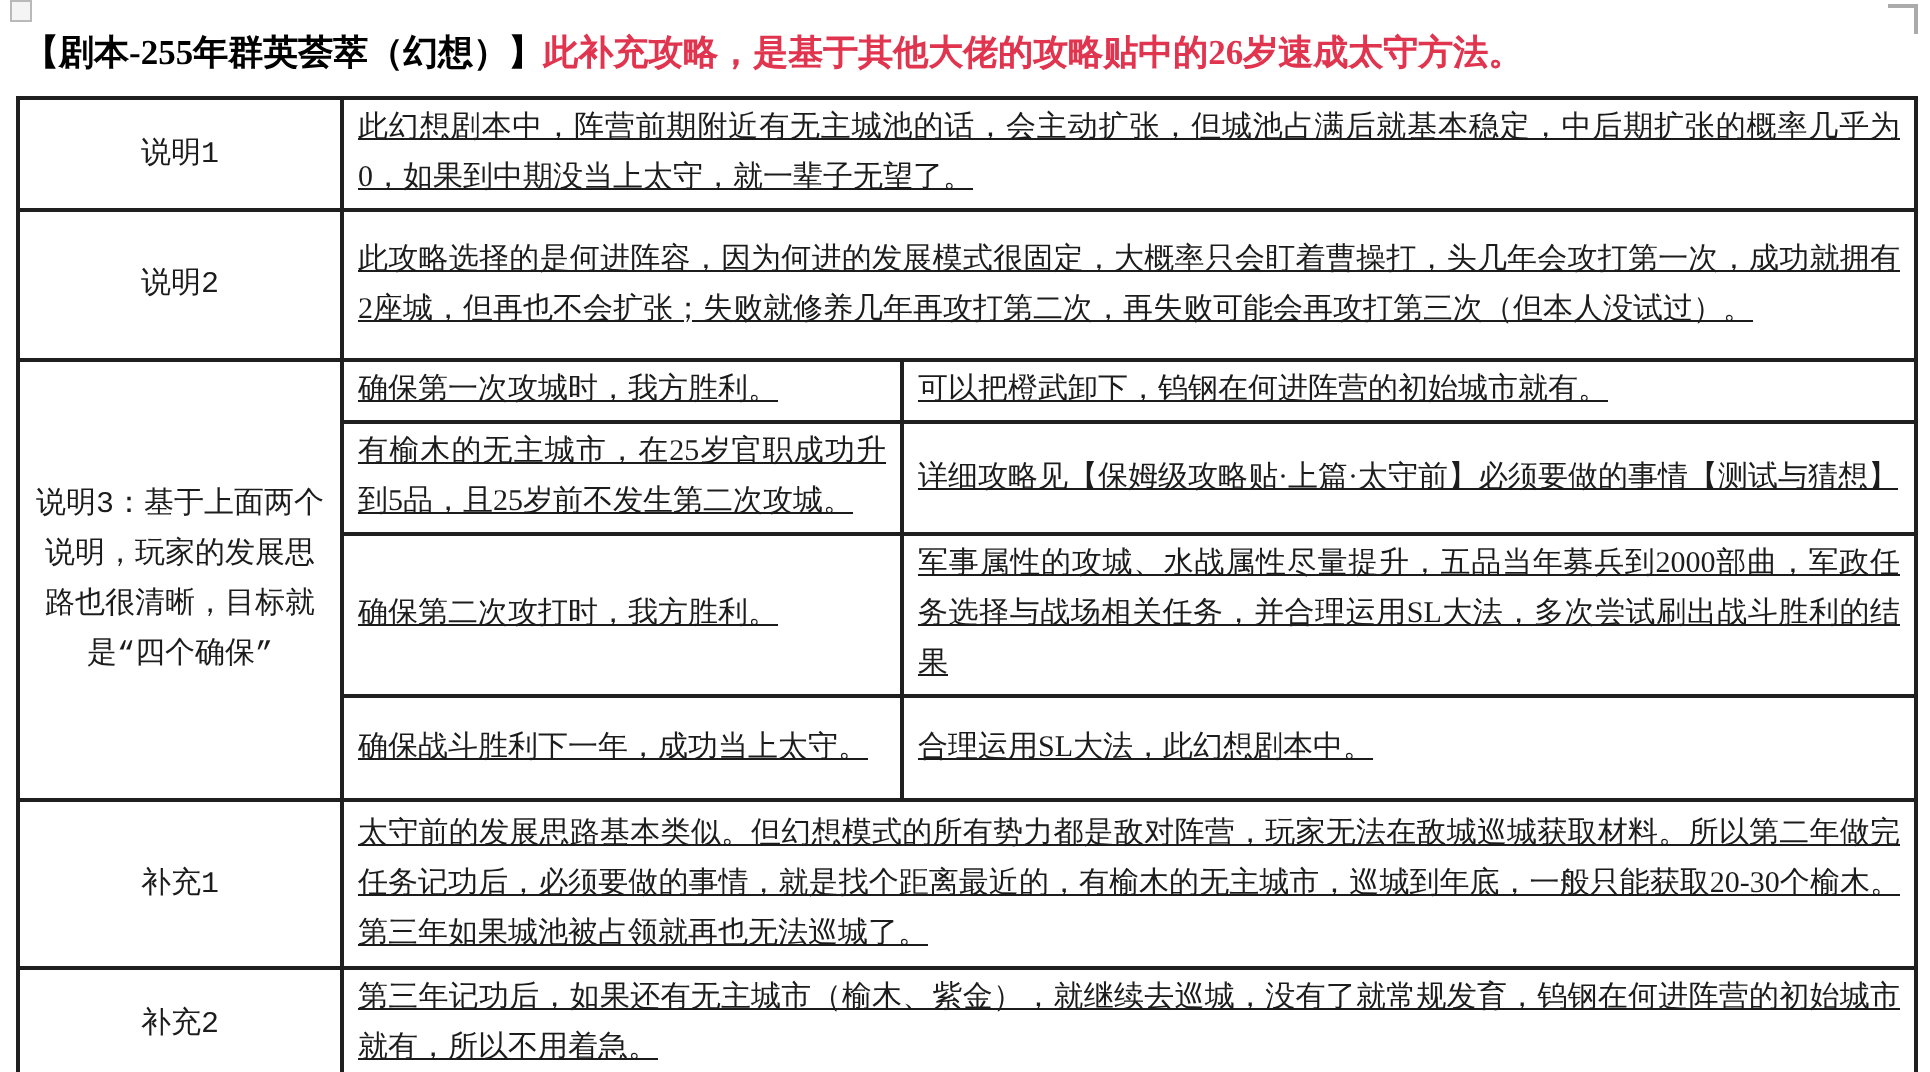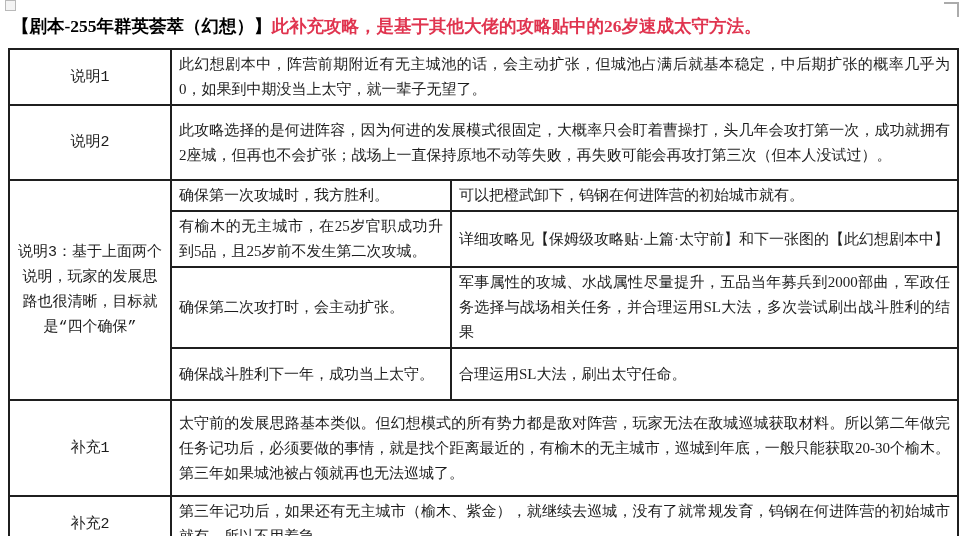--- a/index.html
+++ b/index.html
@@ -59,32 +59,33 @@
   }
   td.label-cell {
     text-align: center;
     word-break: break-all;
     font-family: Liberation Mono, monospace;
   }
   td.content-cell {
     text-align: justify;
     text-justify: inter-character;
     word-break: break-all;
+    text-decoration: underline;
   }
   col.c1 { width: 162px; }
   col.c2 { width: 280px; }
   col.c3 { width: 507px; }
 
   tr.r-sm1  td { height: 53px; }
   tr.r-sm2  td { height: 75px; }
   tr.r-sub1 td { height: 27px; }
   tr.r-sub2 td { height: 50px; }
   tr.r-sub3 td { height: 68px; }
   tr.r-sub4 td { height: 52px; }
-  tr.r-bc1  td { height: 96px; margin-left: 46px; }
+  tr.r-bc1  td { height: 84px; margin-left: 46px; }
   tr.r-bc2  td { height: 50px; }
 </style>
 </head>
 <body>
 
 <div class="page">
 
   <div class="anchor-mark"></div>
   <div class="corner-mark"></div>
 
@@ -100,39 +101,39 @@
     </colgroup>
 
     <tbody>
         <tr class="r-sm1">
       <td class="label-cell">说明1</td>
       <td class="content-cell" colspan="2">此幻想剧本中，阵营前期附近有无主城池的话，会主动扩张，但城池占满后就基本稳定，中后期扩张的概率几乎为0，如果到中期没当上太守，就一辈子无望了。</td>
     </tr>
 
     <tr class="r-sm2">
       <td class="label-cell">说明2</td>
-      <td class="content-cell" colspan="2">此攻略选择的是何进阵容，因为何进的发展模式很固定，大概率只会盯着曹操打，头几年会攻打第一次，成功就拥有2座城，但再也不会扩张；战场上一直保持原地不动等失败，再失败可能会再攻打第三次（但本人没试过）。</td>
+      <td class="content-cell" colspan="2">此攻略选择的是何进阵容，因为何进的发展模式很固定，大概率只会盯着曹操打，头几年会攻打第一次，成功就拥有2座城，但再也不会扩张；失败就修养几年再攻打第二次，再失败可能会再攻打第三次（但本人没试过）。</td>
     </tr>
 
     <tr class="r-sub1">
       <td class="label-cell" rowspan="4">说明3：基于上面两个说明，玩家的发展思路也很清晰，目标就是“四个确保”</td>
       <td class="content-cell">确保第一次攻城时，我方胜利。</td>
       <td class="content-cell">可以把橙武卸下，钨钢在何进阵营的初始城市就有。</td>
     </tr>
     <tr class="r-sub2">
       <td class="content-cell">有榆木的无主城市，在25岁官职成功升到5品，且25岁前不发生第二次攻城。</td>
-      <td class="content-cell">详细攻略见【保姆级攻略贴·上篇·太守前】和下一张图的【此幻想剧本中】</td>
+      <td class="content-cell">详细攻略见【保姆级攻略贴·上篇·太守前】必须要做的事情【测试与猜想】</td>
     </tr>
     <tr class="r-sub3">
-      <td class="content-cell">确保第二次攻打时，会主动扩张。</td>
+      <td class="content-cell">确保第二次攻打时，我方胜利。</td>
       <td class="content-cell">军事属性的攻城、水战属性尽量提升，五品当年募兵到2000部曲，军政任务选择与战场相关任务，并合理运用SL大法，多次尝试刷出战斗胜利的结果</td>
     </tr>
     <tr class="r-sub4">
       <td class="content-cell">确保战斗胜利下一年，成功当上太守。</td>
-      <td class="content-cell">合理运用SL大法，刷出太守任命。</td>
+      <td class="content-cell">合理运用SL大法，此幻想剧本中。</td>
     </tr>
 
     <tr class="r-bc1">
       <td class="label-cell">补充1</td>
       <td class="content-cell" colspan="2">太守前的发展思路基本类似。但幻想模式的所有势力都是敌对阵营，玩家无法在敌城巡城获取材料。所以第二年做完任务记功后，必须要做的事情，就是找个距离最近的，有榆木的无主城市，巡城到年底，一般只能获取20-30个榆木。第三年如果城池被占领就再也无法巡城了。</td>
     </tr>
 
     <tr class="r-bc2">
       <td class="label-cell">补充2</td>
       <td class="content-cell" colspan="2">第三年记功后，如果还有无主城市（榆木、紫金），就继续去巡城，没有了就常规发育，钨钢在何进阵营的初始城市就有，所以不用着急。</td>

